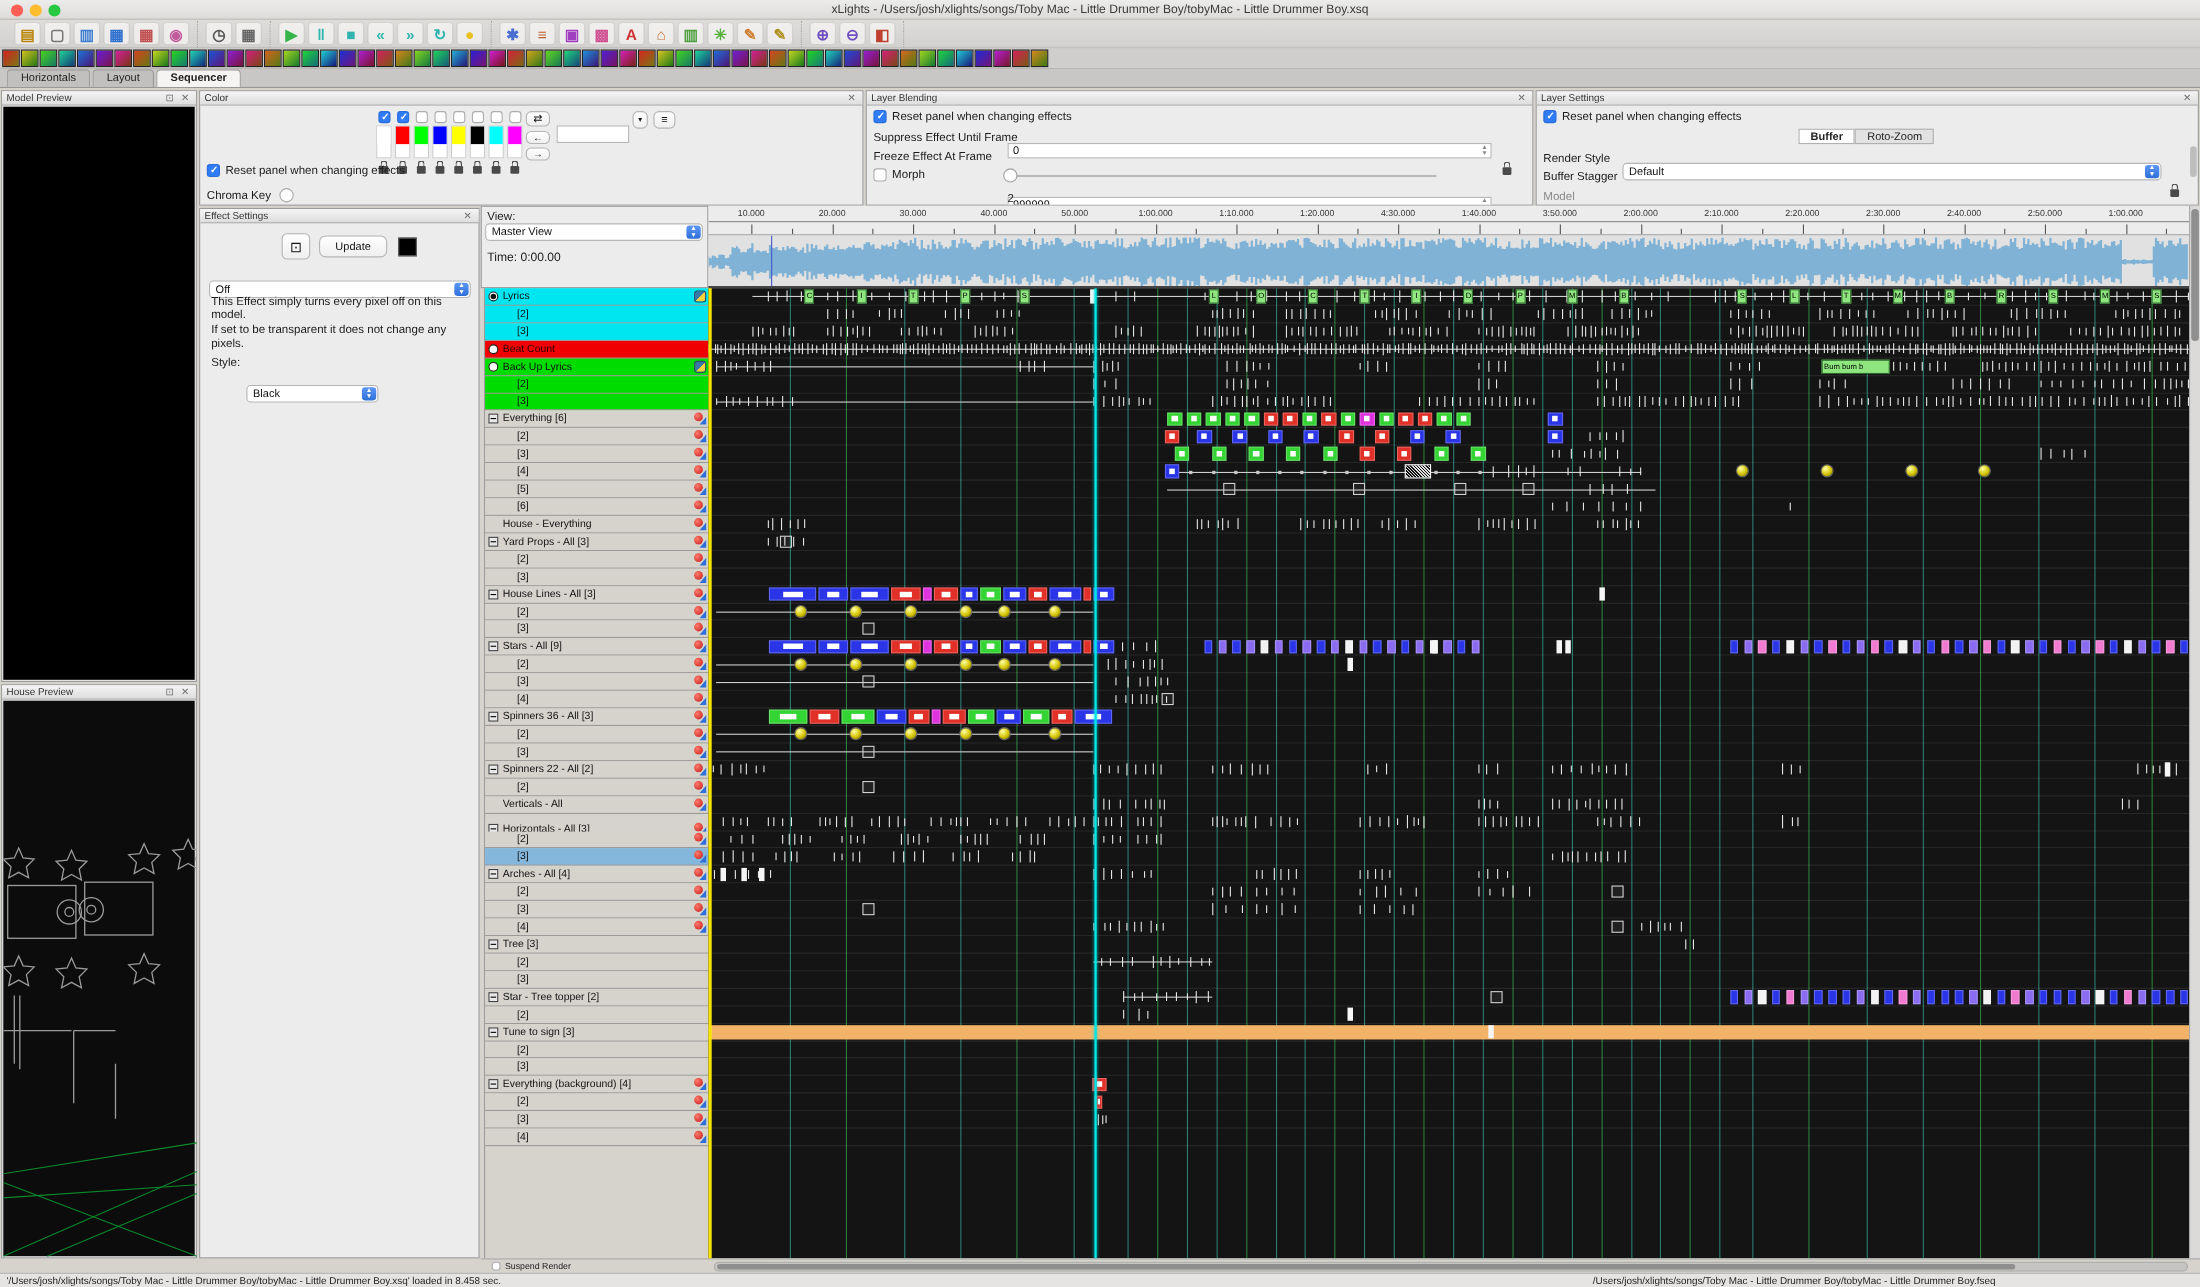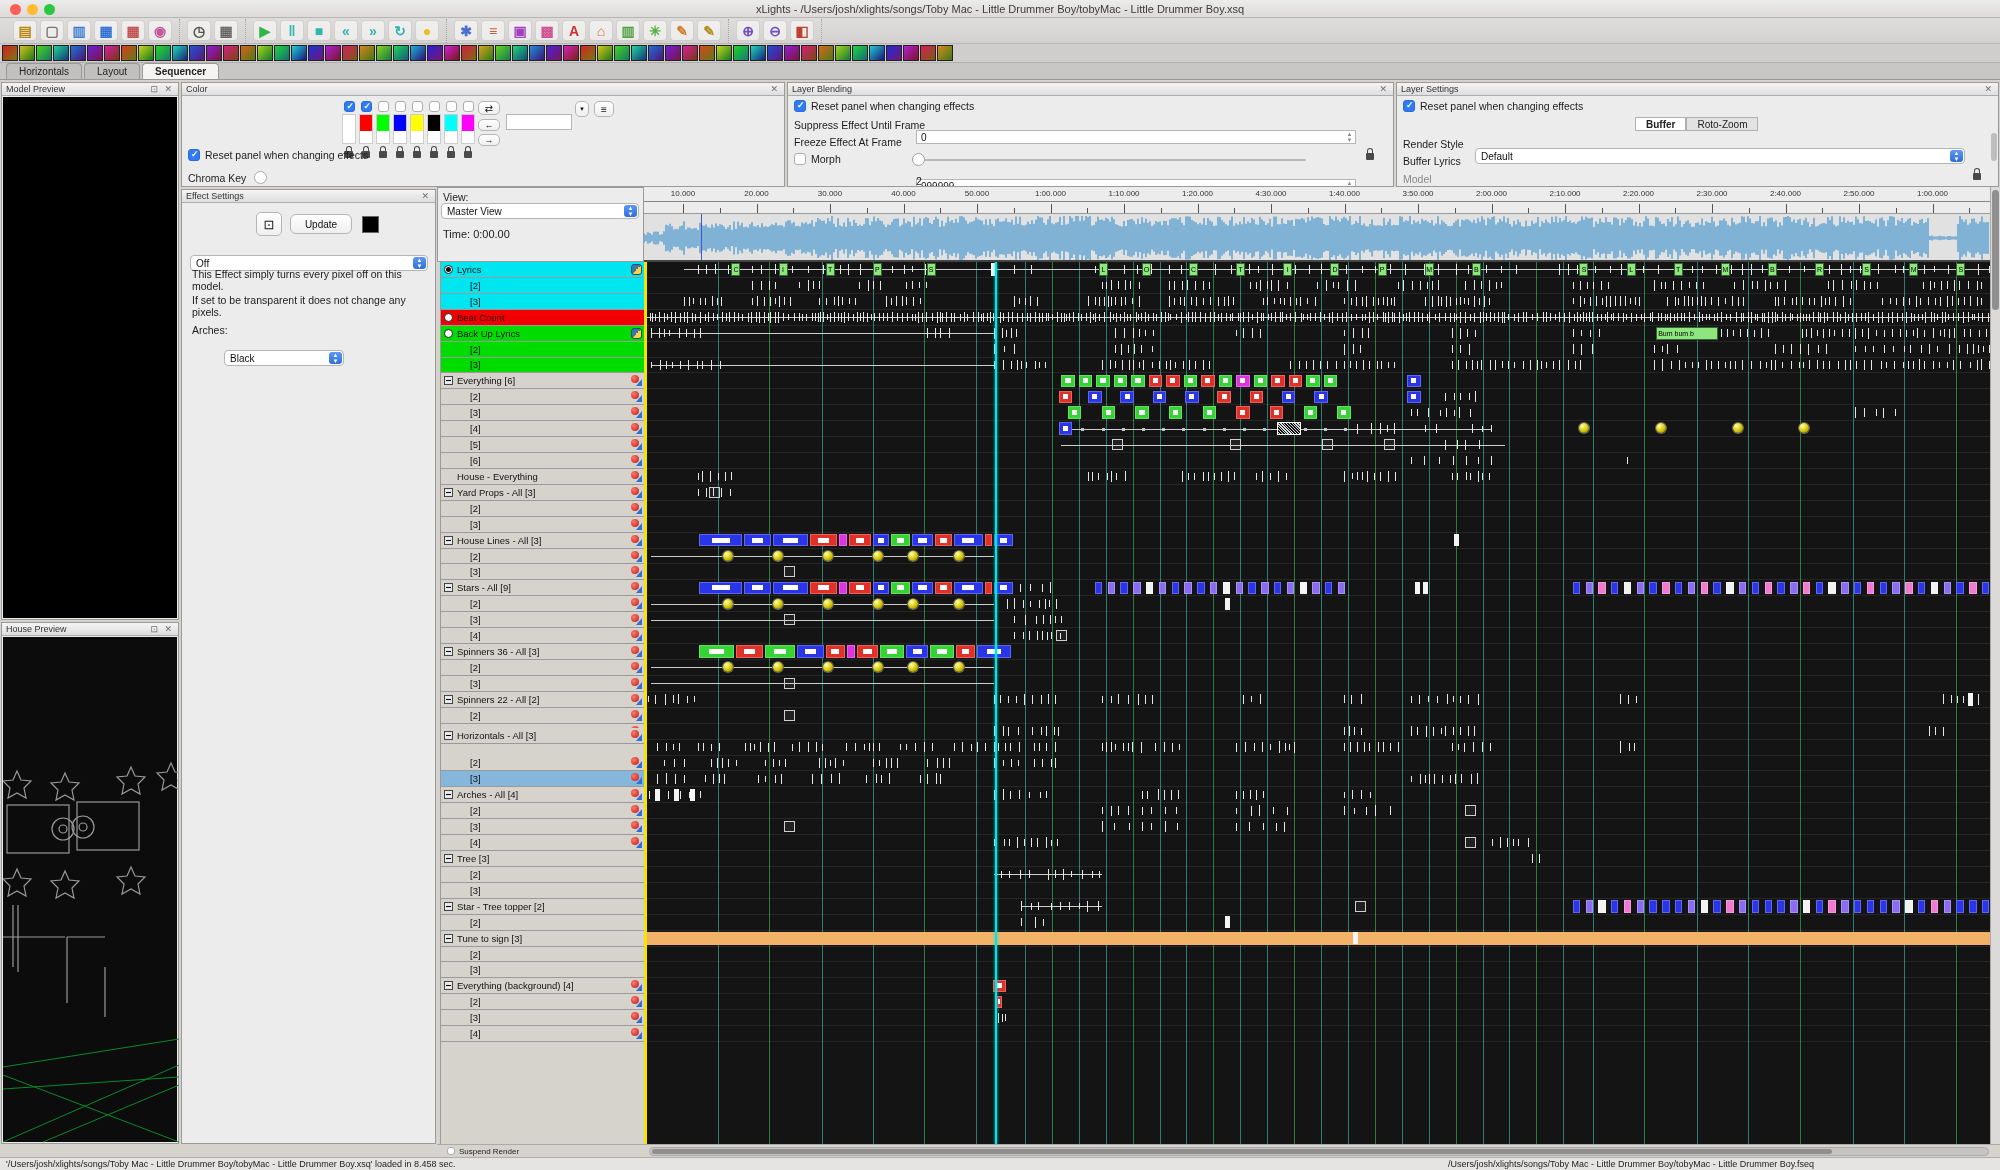--- a/index.html
+++ b/index.html
@@ -322,21 +322,21 @@
   <div class="abs btn" style="left:108px;top:24px;width:62px;height:20px;border-radius:6px">
       <span>Update</span>
     </div>
   <div class="abs" style="left:180px;top:26px;width:17px;height:17px;background:#000;border:1px solid #666"></div>
   <div class="abs dd" style="left:8px;top:52px;width:238px">
     <span>Off</span>
     <span class="st">▲<br>▼</span>
   </div>
   <div class="abs lbl" style="left:10px;top:78px;width:238px">This Effect simply turns every pixel off on this model.</div>
   <div class="abs lbl" style="left:10px;top:104px;width:238px">If set to be transparent it does not change any pixels.</div>
-  <div class="abs lbl" style="left:10px;top:134px">Arches:</div>
+  <div class="abs lbl" style="left:10px;top:134px">Style:</div>
   <div class="abs dd" style="left:42px;top:131px;width:120px">
     <span>Black</span>
     <span class="st">▲<br>▼</span>
   </div>
 </div>
 
 <div class="abs panel" style="left:787px;top:82px;width:607px;height:105px;overflow:hidden">
   <div class="phead">
     <span>Layer Blending</span>
     <span class="hx">✕</span>
@@ -383,21 +383,21 @@
       <div class="seg act">Buffer</div>
       <div class="seg">Roto-Zoom</div>
     </div>
   <div class="abs lbl" style="left:6px;top:55px">Render Style</div>
   <div class="abs dd" style="left:78px;top:52px;width:490px">
     <span>Default</span>
     <span class="st">▲<br>▼</span>
   </div>
   <div class="abs lk" style="left:576px;top:54px"></div>
   <div class="abs" style="left:594px;top:50px;width:6px;height:28px;background:#bdbdbd;border-radius:3px"></div>
-  <div class="abs lbl" style="left:6px;top:72px">Buffer Lyrics</div>
+  <div class="abs lbl" style="left:6px;top:72px">Buffer Stagger</div>
   
   <div class="abs lbl" style="left:6px;top:90px;color:#8a8a8a">Model</div>
   
 </div>
 
 <div class="abs" style="left:437px;top:187px;width:207px;height:75px;background:#ececec;border:1px solid #9a9a9a">
   <div class="abs lbl" style="left:5px;top:3px">View:</div>
   <div class="abs dd" style="left:3px;top:15px;width:198px">
     <span>Master View</span>
     <span class="st">▲<br>▼</span>
@@ -605,21 +605,21 @@
     <div class="nrow" style="top: 445.76px; height: 15.92px; background: rgb(214, 211, 205);">
       <div style="width: 26px;"></div>
       <span class="nm">[2]</span>
       <div class="rbi"></div>
     </div>
     <div class="nrow" style="top: 461.68px; height: 15.92px; background: rgb(214, 211, 205);">
       <div style="width: 13px;"></div>
       <span class="nm">Verticals - All</span>
       <div class="rbi"></div>
     </div>
-    <div class="nrow" style="top: 466px; height: 15.92px; background: rgb(214, 211, 205);">
+    <div class="nrow" style="top: 484px; height: 15.92px; background: rgb(214, 211, 205);">
       <div class="exb"></div>
       <span class="nm">Horizontals - All [3]</span>
       <div class="rbi"></div>
     </div>
     <div class="nrow" style="top: 493.52px; height: 15.92px; background: rgb(214, 211, 205);">
       <div style="width: 26px;"></div>
       <span class="nm">[2]</span>
       <div class="rbi"></div>
     </div>
     <div class="nrow" style="top: 509.44px; height: 15.92px; background: rgb(133, 183, 220);">

